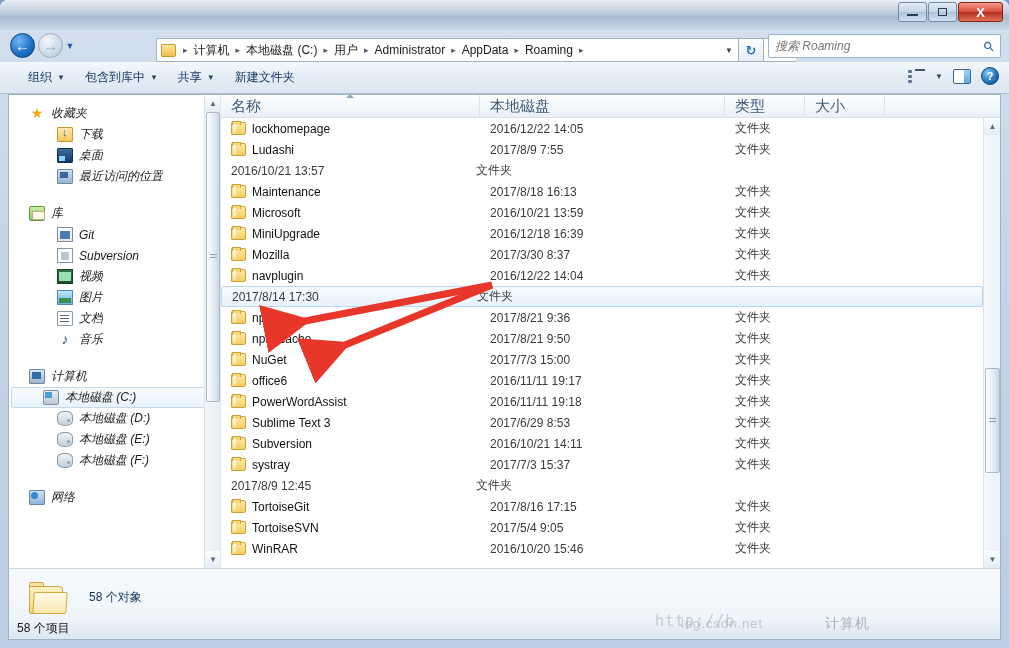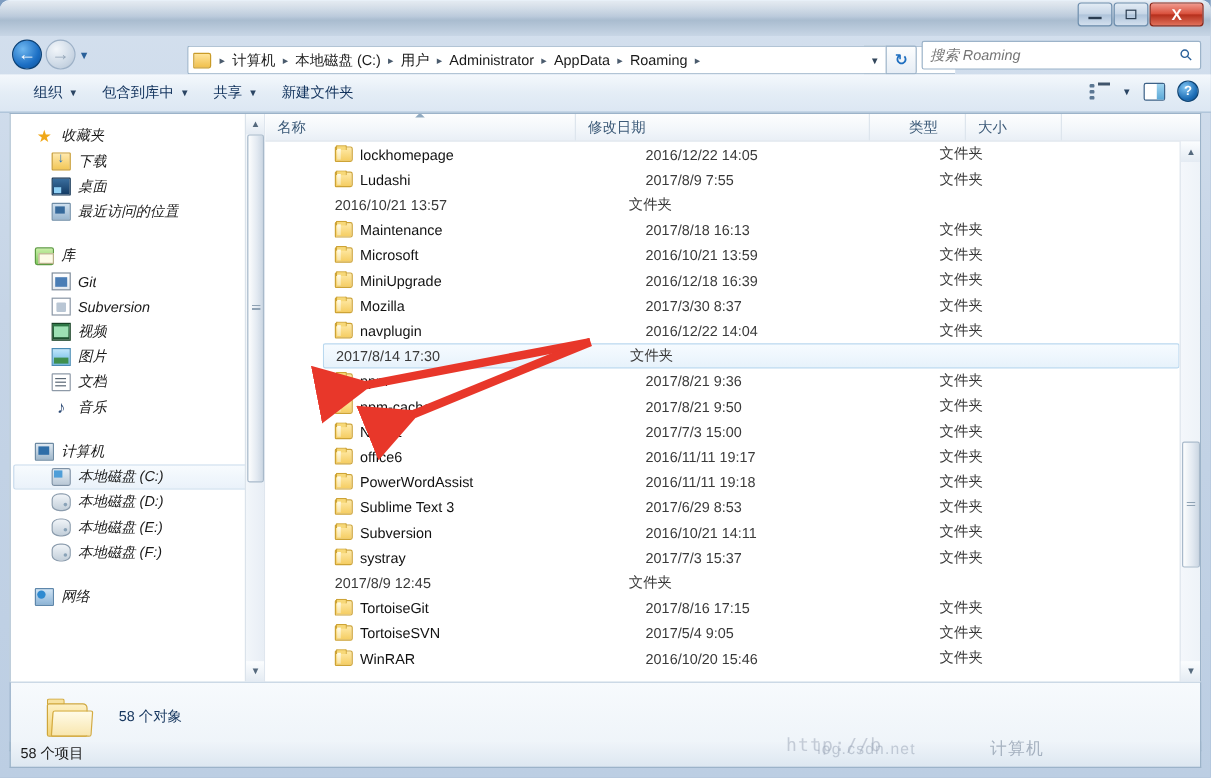--- a/index.html
+++ b/index.html
@@ -149,21 +149,21 @@
   #sidebar {
     width:212px; background:#fff; position:relative; overflow:hidden;
     border-right:1px solid #dfe6ee;
   }
   #side-scroll { padding:6px 0 0 0; }
   .sgroup { margin-top:2px; }
   .srow {
     display:flex; align-items:center; height:21px; padding-left:20px; gap:6px;
     font-size:12px; color:#1a1a1a; cursor:pointer; white-space:nowrap;
   }
-  .srow.child { padding-left:34px; }
+  .srow.child { padding-left:48px; }
   .srow.sel {
     background:linear-gradient(180deg,#f7fbfe,#eaf2fa);
     border:1px solid #c5d9ec; border-radius:2px; margin:0 4px 0 2px;
     padding-left:31px; height:21px;
   }
   .srow .t { overflow:hidden; text-overflow:ellipsis;font-style:italic; }
   .spacer { height:14px; }
   
   .i { width:16px;height:15px;flex:none;position:relative; }
   .i-star {
@@ -221,37 +221,37 @@
 
   
   #list { flex:1; position:relative; overflow:hidden; background:#fff; }
   #hdr {
     height:23px; display:flex; position:relative;
     background:linear-gradient(180deg,#fdfefe 0%,#f2f6fa 60%,#e9eff6 100%);
     border-bottom:1px solid #d9e2ea;
   }
   .hcell {
     display:flex; align-items:center; padding-left:10px;
-    font-size:12px; color:#3c5a78; border-right:1px solid #dde5ed;
+    font-size:15px; color:#3c5a78; border-right:1px solid #dde5ed;
     cursor:pointer; position:relative; white-space:nowrap;
   }
   .sort-tri {
     position:absolute; left:50%; top:-1px; margin-left:-4px;
     width:0;height:0; border-left:4px solid transparent; border-right:4px solid transparent;
     border-bottom:4px solid #8fa9c0;
   }
-  #rows { position:absolute; left:0; top:23px; right:17px; bottom:0; overflow:hidden;margin-left:48px; }
+  #rows { position:absolute; left:0; top:23px; right:17px; bottom:0; overflow:hidden; }
   .row { height:21px; display:flex; align-items:center; position:relative; cursor:default; }
   .row.sel {
     background:linear-gradient(180deg,#f6fbff,#e7f2fb);
     border:1px solid #b9d8ef; border-radius:2px;
   }
   .c-name { width:259px; display:flex; align-items:center; gap:6px; padding-left:10px; }
   .c-date { width:245px; padding-left:10px; }
-  .c-type { width:80px; padding-left:10px;justify-content:center; }
+  .c-type { width:80px; padding-left:10px; }
   .c-size { width:80px; padding-left:10px; }
   .row .txt { font-size:12px; color:#121212; white-space:nowrap; }
   .row .dim { font-size:12px; color:#3a3a3a; }
   .folder {
     width:15px;height:13px;flex:none;position:relative;
     background:linear-gradient(180deg,#ffeaa8,#f5cd62);
     border:1px solid #cda336; border-radius:1px 2px 2px 1px;
   }
   .folder::before{
     content:"";position:absolute;left:0;top:-2px;width:7px;height:3px;
@@ -273,21 +273,21 @@
     display:flex;align-items:center;justify-content:center;
     color:#55697d;font-size:8px;cursor:pointer;
   }
   .lsb-up{top:0;} .lsb-down{bottom:0;}
 
   
   #details {
     position:absolute; left:8px; top:568px; width:993px; height:58px;
     background:linear-gradient(180deg,#f7fafd,#eef4f9);
     border:1px solid #9cb3c9; border-top:1px solid #cdd9e5;
-    display:flex; align-items:center; padding-left:30px; gap:20px;
+    display:flex; align-items:center; padding-left:20px; gap:20px;
   }
   .bigfolder {
     width:40px;height:34px;position:relative;flex:none;
   }
   .bigfolder .back {
     position:absolute;left:0;bottom:0;width:34px;height:28px;
     background:linear-gradient(180deg,#fdf0c4,#f3d476);
     border:1px solid #cfa63a; border-radius:2px 4px 2px 2px;
   }
   .bigfolder .tab {
@@ -521,21 +521,21 @@
       </div>
     </div>
 
     <div id="list">
       <div id="hdr">
         <div class="hcell c-name">
           <span class="sort-tri"></span>
           <span>名称</span>
         </div>
         <div class="hcell c-date">
-          <span>修改日期</span>
+          <span>本地磁盘</span>
         </div>
         <div class="hcell c-type">
           <span>类型</span>
         </div>
         <div class="hcell c-size">
           <span>大小</span>
         </div>
         <div class="hcell" style="flex:1;border-right:none;"></div>
       </div>
 

